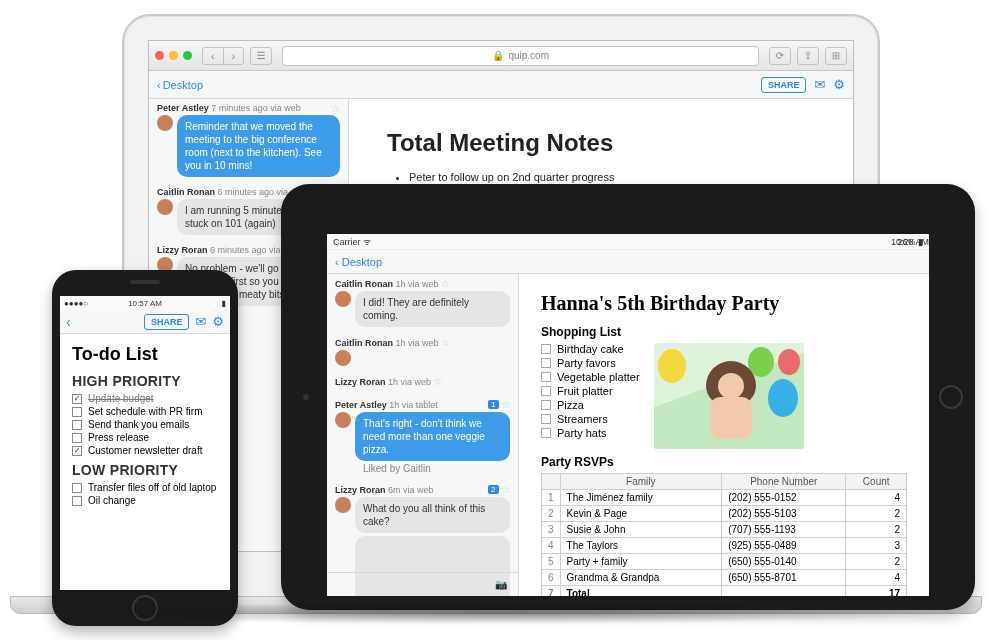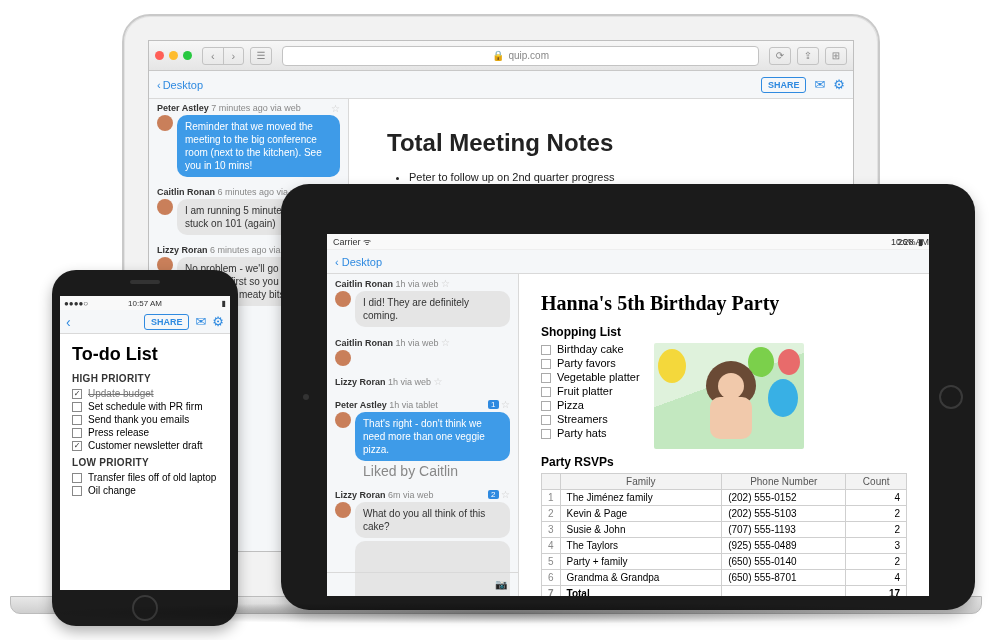--- a/index.html
+++ b/index.html
@@ -82,28 +82,28 @@
   .tab-status{ height:16px; font-size:9px; color:#333; display:flex; align-items:center; padding:0 6px; background:#f9f9f9; border-bottom:1px solid #eee;}
   .tab-status .center{position:absolute; left:0;right:0; text-align:right;}
   .tab-status .right{margin-left:auto;}
   .tab-header{ height:24px; border-bottom:1px solid #d9d9d9; display:flex;align-items:center; padding:0 8px; font-size:11px; color:#2f8ae0; background:#f5f7f9;}
   .tab-body{ display:flex; height:calc(100% - 40px);}
   .tab-sidebar{ width:192px; border-right:1px solid #d9d9d9; background:#f5f7f9; overflow:hidden; font-size:10px; position:relative;}
   .tab-sidebar .footer{position:absolute;bottom:0;left:0;right:0;height:24px;border-top:1px solid #d9d9d9;display:flex;align-items:center;justify-content:flex-end;padding:0 10px;color:#2f8ae0;}
   .cake{ width:80px;height:56px; margin:4px auto 2px; position:relative;}
 
   .count-badge{ background:#2f8ae0; color:#fff; font-size:8px; border-radius:2px; padding:0 3px; margin-left:auto;}
-  .liked{ color:#888; font-size:14px; margin:2px 8px 0 28px;}
+  .liked{ color:#888; font-size:10px; margin:2px 8px 0 28px;}
 
   .tab-doc{ flex:1; padding:18px 22px; font-size:11px; overflow:hidden;}
   .tab-doc h1{ font-size:20px; font-weight:700; margin-bottom:10px; font-family:Georgia,serif;}
   .tab-doc h2{ font-size:12px; font-weight:700; margin:6px 0 4px;}
   .shop-wrap{display:flex; gap:14px;}
   .shop-list{ list-style:none; font-size:11px;}
-  .shop-list li{ display:flex; align-items:flex-end; gap:6px; margin-bottom:2px;}
+  .shop-list li{ display:flex; align-items:center; gap:6px; margin-bottom:2px;}
   .chk{ width:10px;height:10px;border:1px solid #aaa; display:inline-block;}
   .party-img{ width:150px;height:106px; border-radius:2px; overflow:hidden; flex-shrink:0; position:relative; background:linear-gradient(160deg,#dff2dc 0 40%,#c3e8c0 40% 100%);}
   .balloon{position:absolute;border-radius:50%;}
   .b1{width:28px;height:34px;background:#f4d83b;left:4px;top:6px;}
   .b2{width:30px;height:38px;background:#38b0e5;right:6px;top:36px;}
   .b3{width:26px;height:30px;background:#7bd04b;right:30px;top:4px;}
   .b4{width:22px;height:26px;background:#e86b6b;right:4px;top:6px;}
   .girl{position:absolute; left:46px; top:18px; width:62px; height:82px;}
   .girl .hair{position:absolute; top:0;left:6px;width:50px;height:44px;background:#6a4a35;border-radius:26px 26px 20px 20px;}
   .girl .face{position:absolute; top:12px;left:18px;width:26px;height:26px;background:#f1c9ab;border-radius:50%;}
@@ -125,21 +125,21 @@
   .phone .home{position:absolute;left:50%;bottom:5px;transform:translateX(-50%);width:26px;height:26px;border:2px solid #3a3a3a;border-radius:50%;}
   .phone .screen{position:absolute; left:8px;right:8px;top:26px;bottom:36px;background:#fff;overflow:hidden;}
   .ph-status{height:14px;font-size:8px;color:#333;display:flex;align-items:center;padding:0 4px;background:#f9f9f9;position:relative;}
   .ph-status .center{position:absolute;left:0;right:0;text-align:center;}
   .ph-status .right{margin-left:auto;}
   .ph-header{height:24px;border-bottom:1px solid #d9d9d9;display:flex;align-items:center;padding:0 6px;background:#f5f7f9;}
   .ph-header .back{color:#2f8ae0;font-size:14px;}
   .ph-header .tools{margin-left:auto;display:flex;gap:6px;align-items:center;}
   .ph-doc{padding:10px 12px;font-size:10px;}
   .ph-doc h1{font-size:18px;font-weight:700;margin-bottom:8px;}
-  .ph-doc h3{font-size:10px;font-weight:700;letter-spacing:.3px;margin:6px 0 4px;color:#333;}
+  .ph-doc h3{font-size:14px;font-weight:700;letter-spacing:.3px;margin:6px 0 4px;color:#333;}
   .ph-doc ul{list-style:none;}
   .ph-doc li{display:flex;align-items:center;gap:6px;margin-bottom:2px;font-size:10px;}
   .ph-doc li.done span.t{text-decoration:line-through;color:#777;}
   .chkf{width:10px;height:10px;border:1px solid #888;display:inline-flex;align-items:center;justify-content:center;font-size:8px;color:#333;}
 
   
   .floor{position:absolute;left:30px;right:30px;top:602px;height:22px;background:radial-gradient(ellipse at center, rgba(0,0,0,.35), rgba(0,0,0,0) 70%);}
 </style>
 </head>
 <body>

